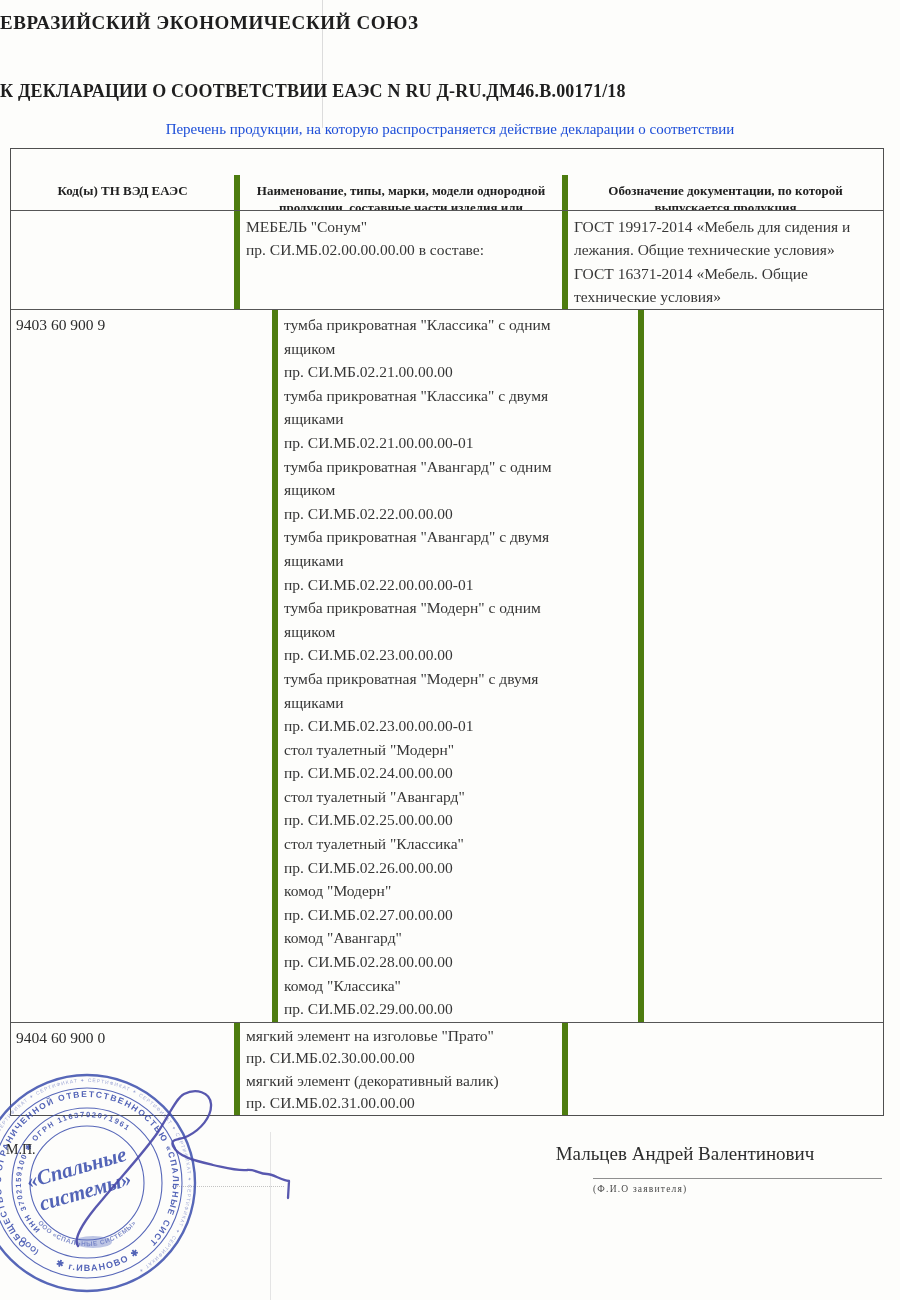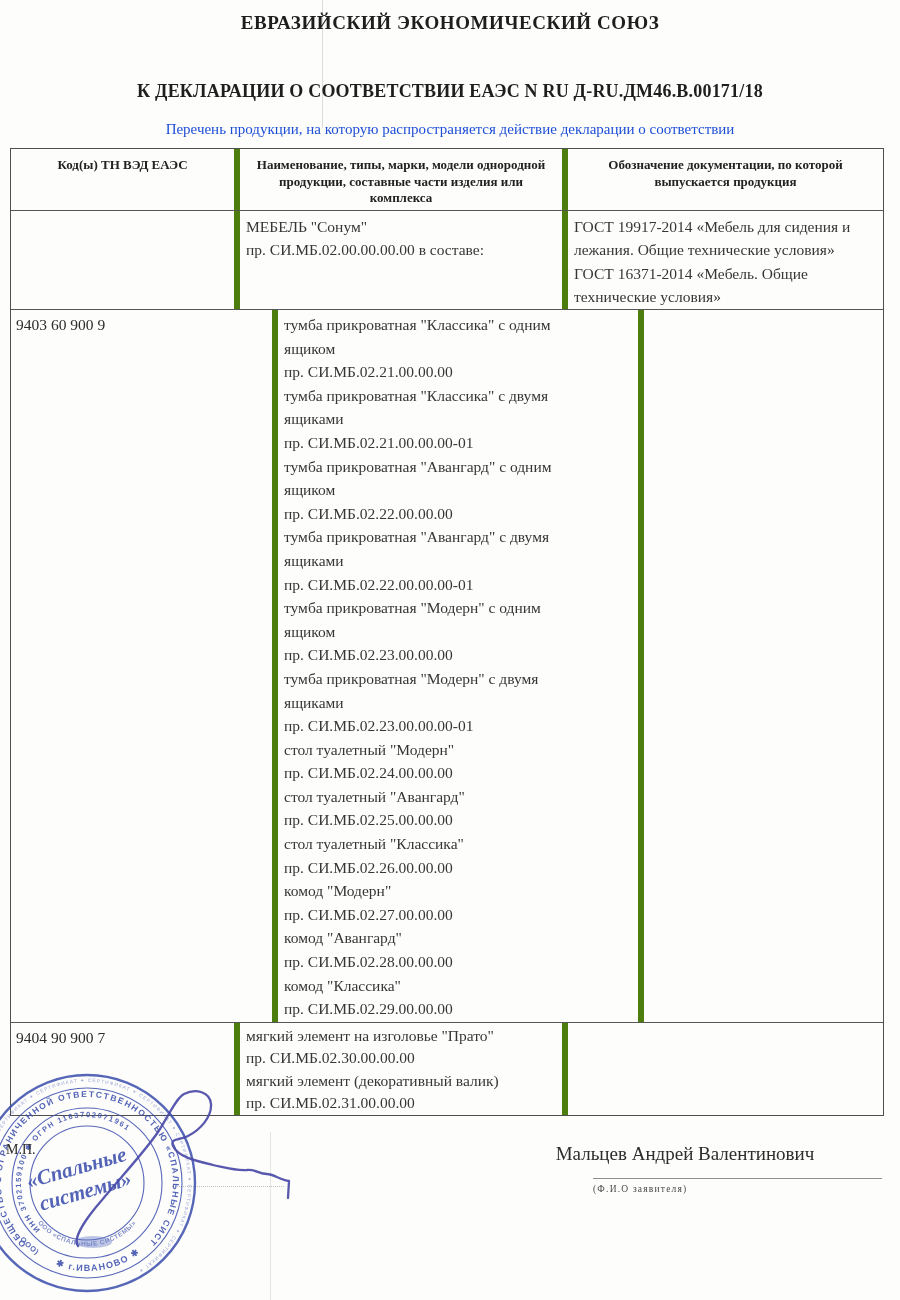--- a/index.html
+++ b/index.html
@@ -1,39 +1,39 @@
 <!DOCTYPE html>
 <html lang="ru"><head>
 <meta charset="utf-8">
 <style>
   html,body{margin:0;padding:0;background:#e8e8e8;}
   .page{
     position:relative; width:900px; height:1300px; margin:0 auto;
     background:#fdfdfb; overflow:hidden;
     font-family:"Liberation Serif", serif; color:#2e2e2e;
   }
-  .title{position:absolute; left:0; width:100%; text-align:center; font-weight:bold; color:#1e1e1e;}
+  .title{position:absolute; left:0; width:100%; font-weight:bold; color:#1e1e1e;}
   #t1{top:12px;  font-size:19px; letter-spacing:.6px;}
   #t2{top:47px;  font-size:18px; letter-spacing:.4px;}
   #t3{top:81px;  font-size:18px; letter-spacing:.2px;}
   .caption{position:absolute; top:121px; left:0; width:100%; text-align:center; font-size:15px; color:#1d4ed8;}
 
   .table{
     position:absolute; left:10px; top:148px; width:874px;
     border:1px solid #4f4f4f;
     box-sizing:border-box;
   }
   .trow{display:grid; grid-template-columns:223px 328px 321px;}
   .trow + .trow{border-top:1px solid #565656;}
   .tcell{box-sizing:border-box; overflow:hidden;}
   .tcell + .tcell{border-left:6px solid #4d7c0f;}
   .thead{height:61px;}
   .thead .tcell{
     font-size:13px; font-weight:bold; text-align:center;
-    padding:8px 14px 0 14px; line-height:16.5px; color:#222;
+    padding:8px 14px 0 14px; line-height:16.5px; color:#222;margin-top:26px;
   }
   .r1{height:98px;}
   .r2{height:712px;gap:38px;}
   .r3{height:92px;}
   .code{font-size:15.5px; padding:4px 2px 0 5px; color:#2b2b2b; line-height:21px;}
   .lines{font-size:15.5px; white-space:pre-line; color:#363636; padding:4px 4px 0 6px;}
   .r1 .lines{line-height:23.4px;}
   .r2 .lines{line-height:23.6px; padding-top:3px;}
   .r3 .lines{line-height:22.4px; padding-top:2px;}
 
@@ -105,21 +105,21 @@
 пр. СИ.МБ.02.26.00.00.00
 комод "Модерн"
 пр. СИ.МБ.02.27.00.00.00
 комод "Авангард"
 пр. СИ.МБ.02.28.00.00.00
 комод "Классика"
 пр. СИ.МБ.02.29.00.00.00</div>
       <div class="tcell lines"></div>
     </div>
     <div class="trow r3">
-      <div class="tcell code">9404 90 900 7</div>
+      <div class="tcell code">9404 60 900 0</div>
       <div class="tcell lines">мягкий элемент на изголовье "Прато"
 пр. СИ.МБ.02.30.00.00.00
 мягкий элемент (декоративный валик)
 пр. СИ.МБ.02.31.00.00.00</div>
       <div class="tcell lines"></div>
     </div>
   </div>
 
   <div class="mp">М.П.</div>
   <div class="applicant-name">Мальцев Андрей Валентинович</div>

